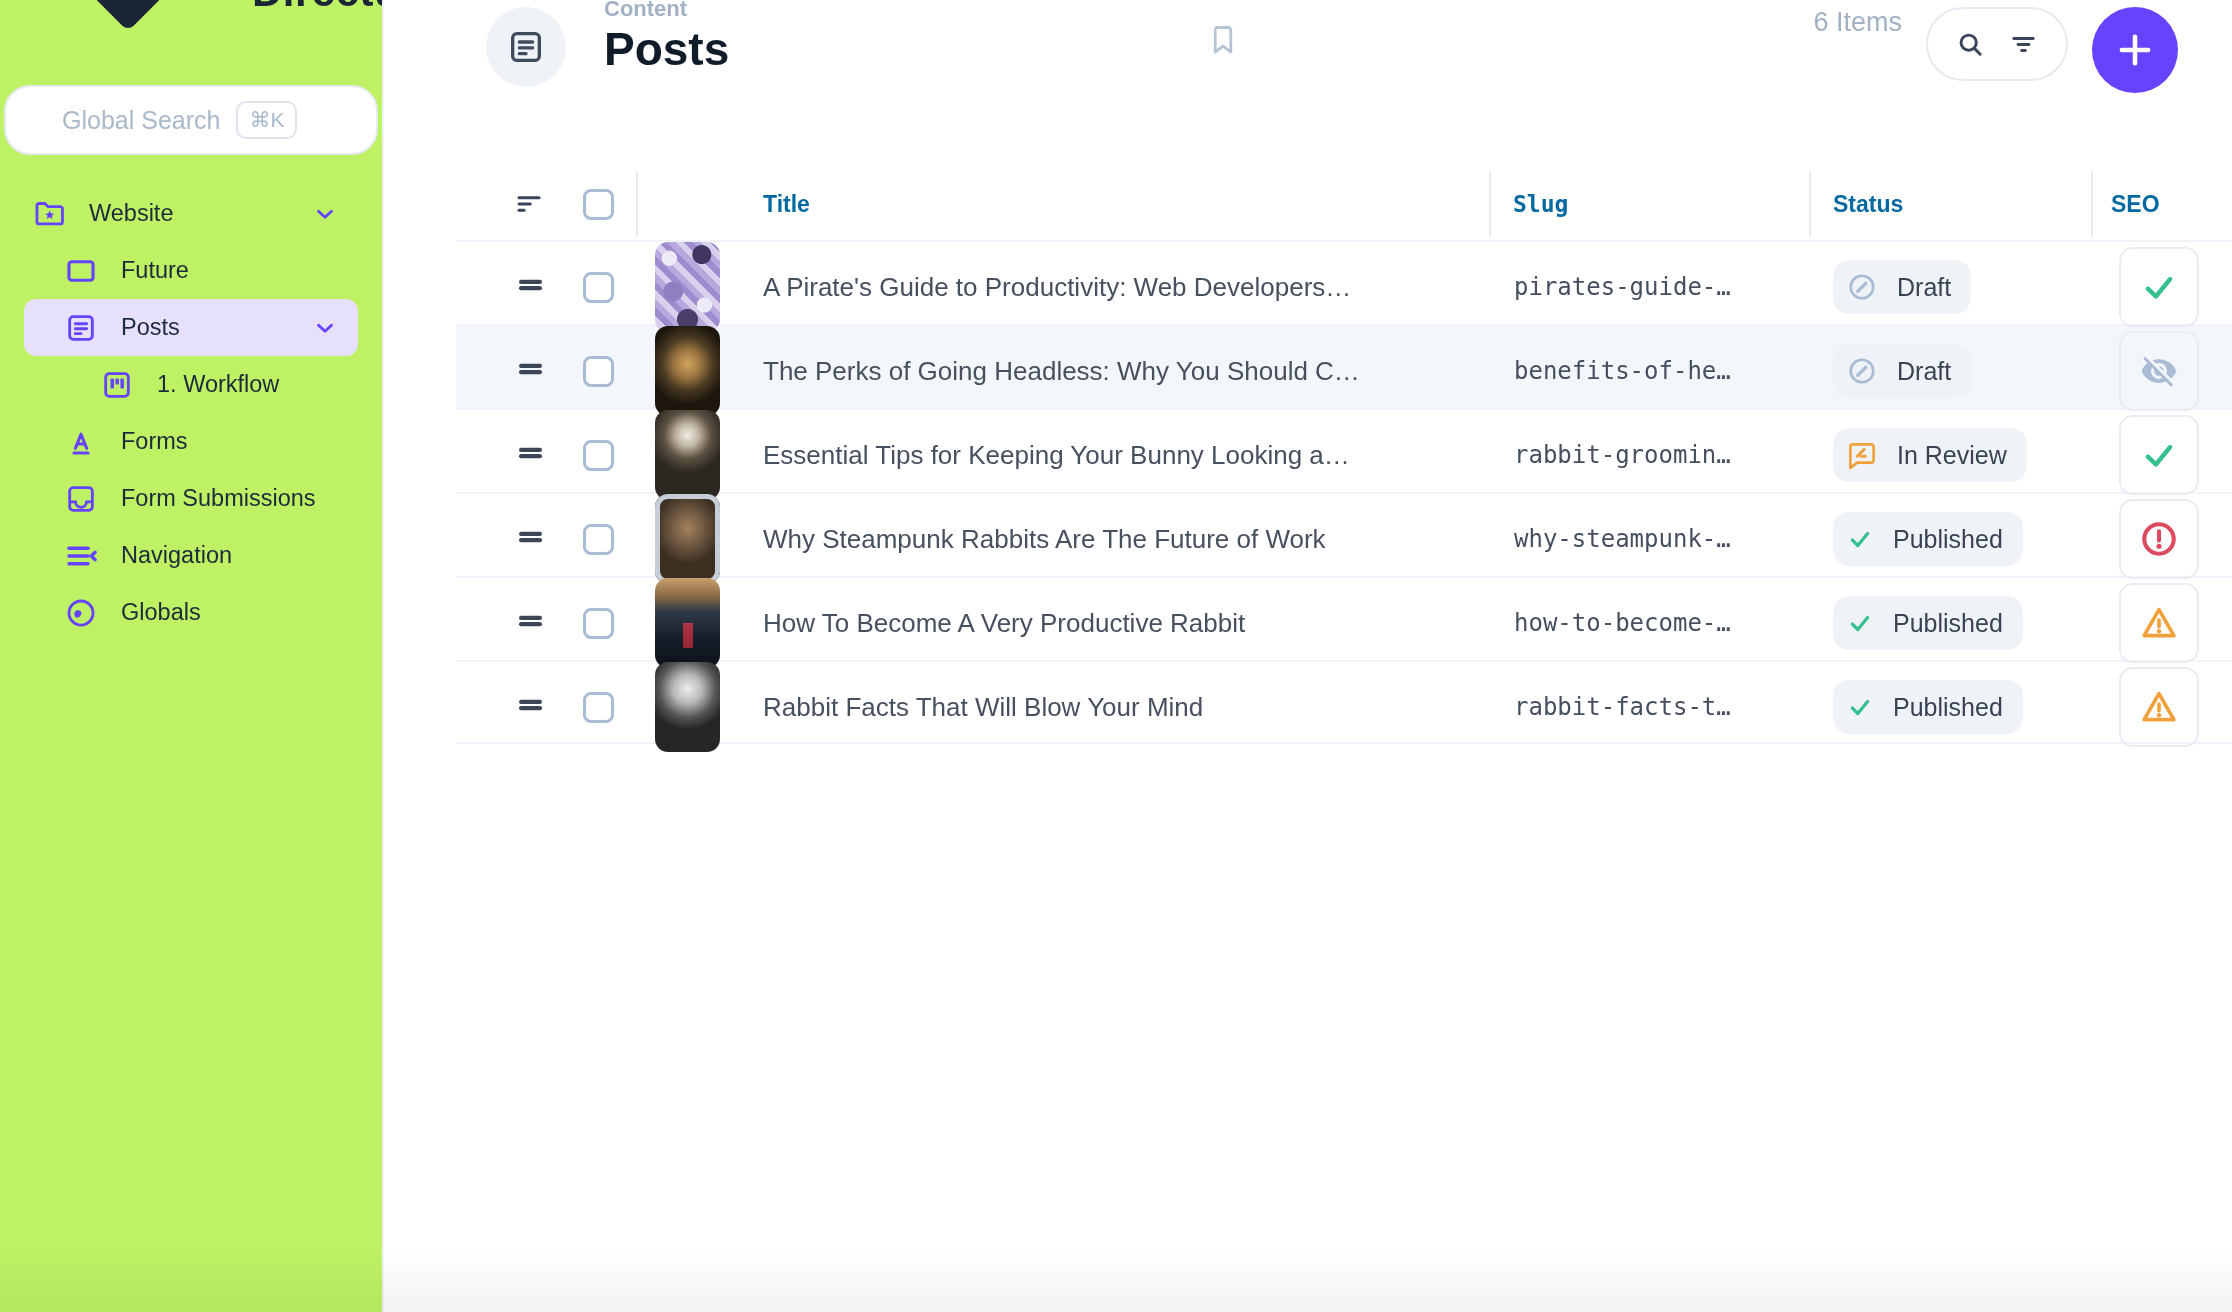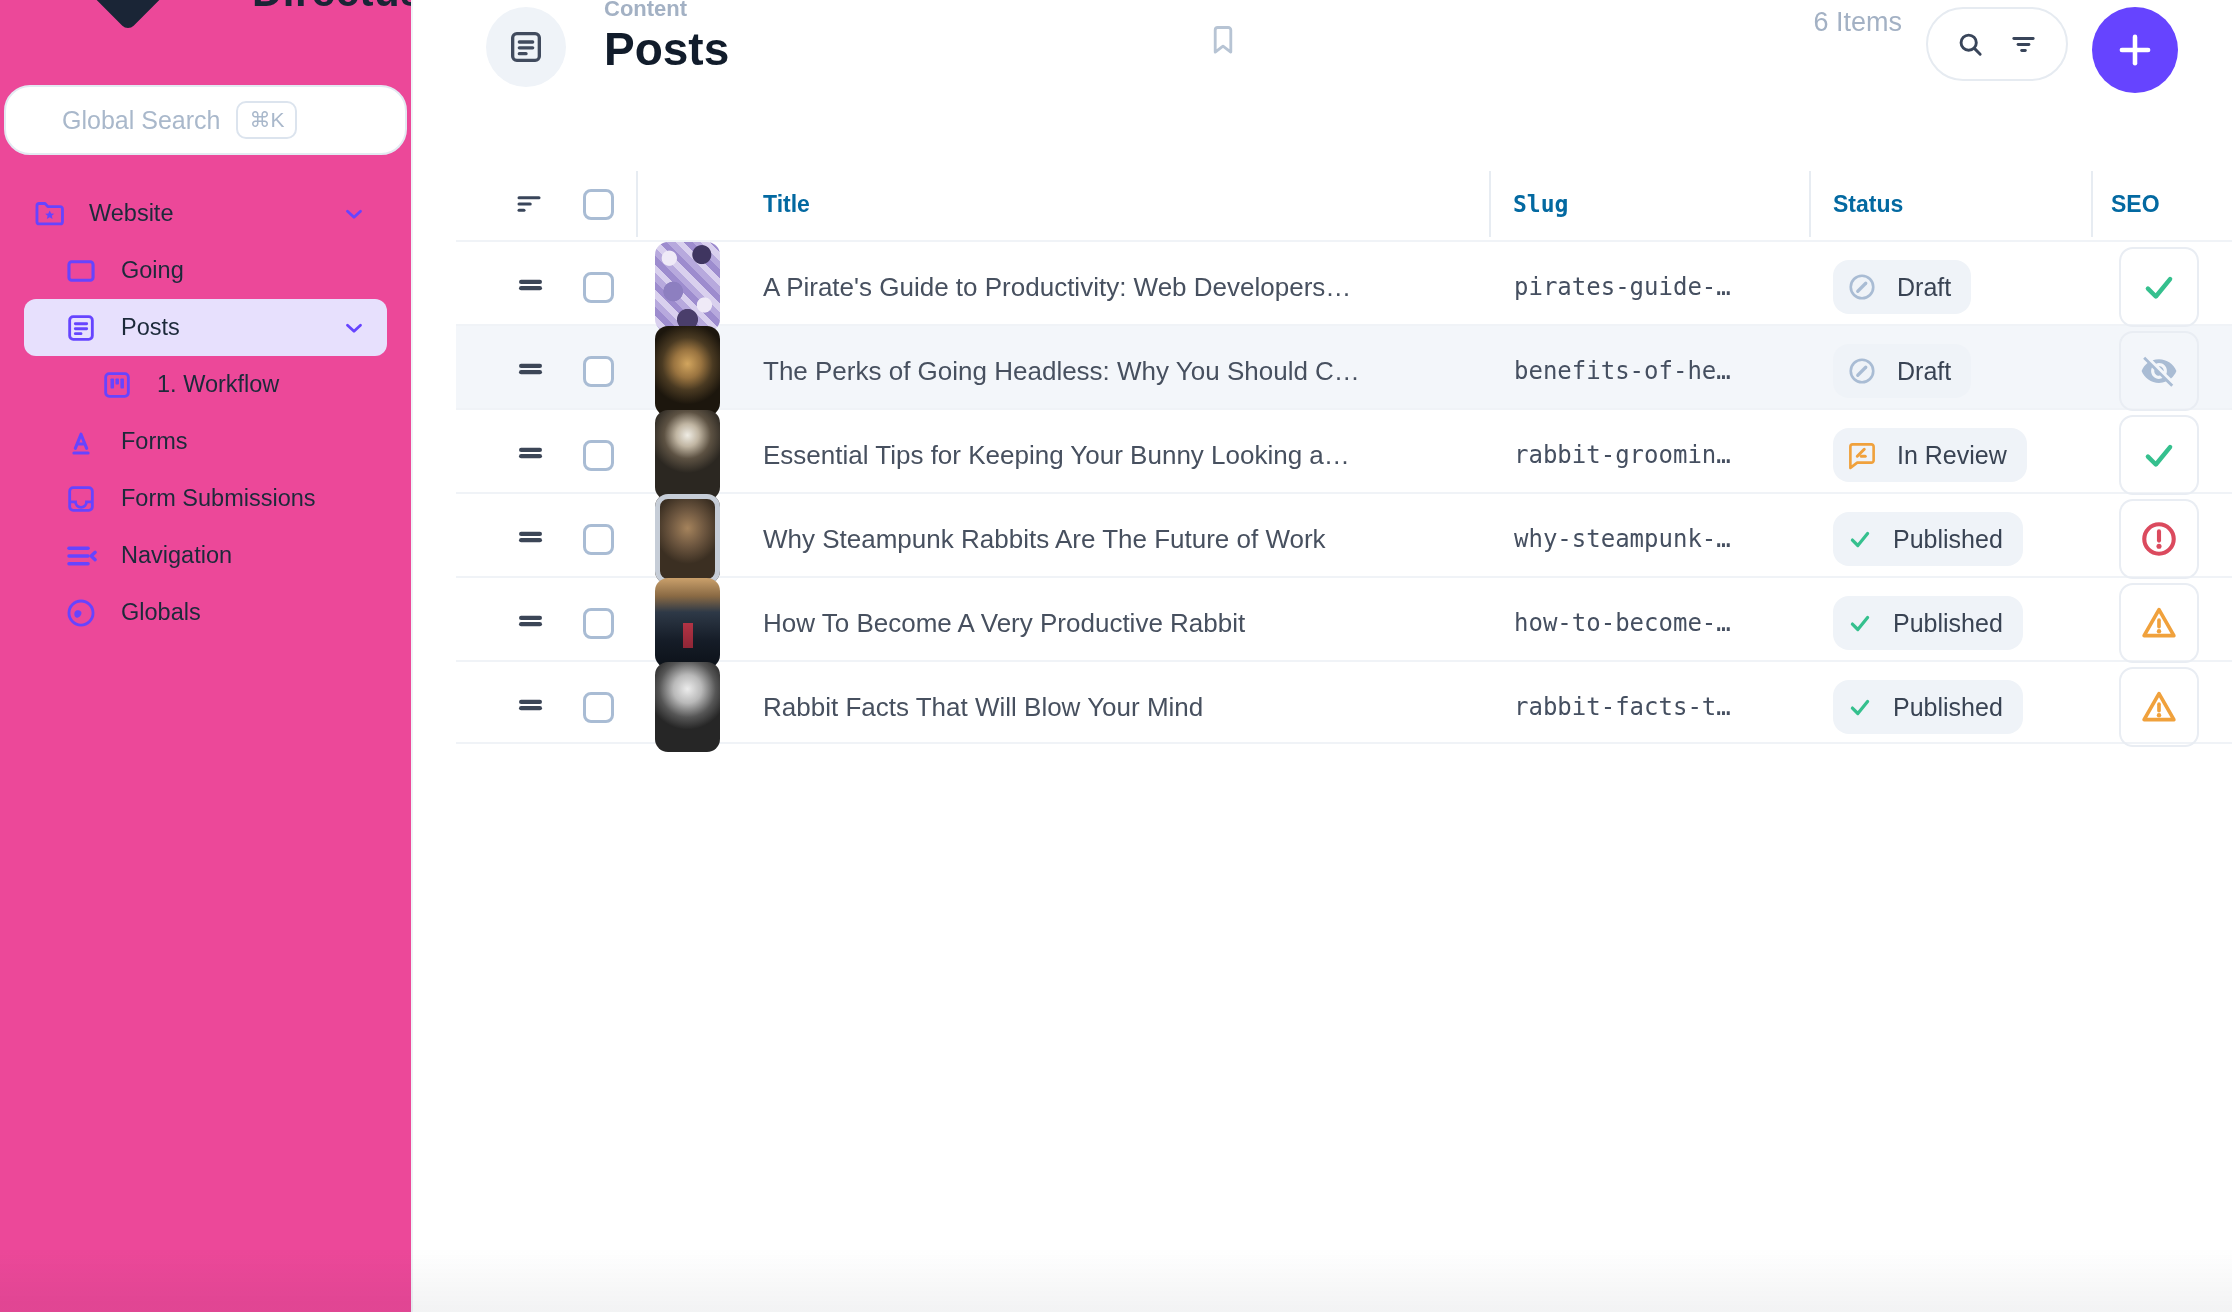--- a/index.html
+++ b/index.html
@@ -21,22 +21,22 @@
   html,body{margin:0;padding:0;}
   body{
     width:2232px;height:1312px;overflow:hidden;position:relative;
     background:#ffffff;
     font-family:"Liberation Sans", sans-serif;
     color:var(--text-primary);
   }
 
   
   .sidebar{
-    position:absolute;left:0;top:0;bottom:0;width:413px;
-    background:#ec4899;border-right:2px solid var(--row-separator);
+    position:absolute;left:0;top:0;bottom:0;width:384px;
+    background:#bef264;border-right:2px solid var(--row-separator);
     overflow:hidden;
   }
   .logo-row{position:relative;height:40px;}
   .logo-diamond{
     position:absolute;left:91px;top:-58px;width:74px;height:74px;
     background:#1A2536;transform:rotate(45deg);border-radius:8px;
   }
   .logo-text{
     position:absolute;left:252px;top:-32px;
     font-size:42px;font-weight:700;color:#1A2536;letter-spacing:.5px;
@@ -290,21 +290,21 @@
         </svg>
     <span class="nav-label">Website</span>
     <svg class="chev" viewBox="0 0 24 24">
           <use href="#i-chevron-down"></use>
         </svg>
   </div>
       <div class="nav-item lvl-1">
     <svg class="nav-icon">
           <use href="#i-browser"></use>
         </svg>
-    <span class="nav-label">Going</span>
+    <span class="nav-label">Future</span>
 
   </div>
       <div class="nav-item lvl-1 selected">
     <svg class="nav-icon">
           <use href="#i-article"></use>
         </svg>
     <span class="nav-label">Posts</span>
     <svg class="chev" viewBox="0 0 24 24">
           <use href="#i-chevron-down"></use>
         </svg>

